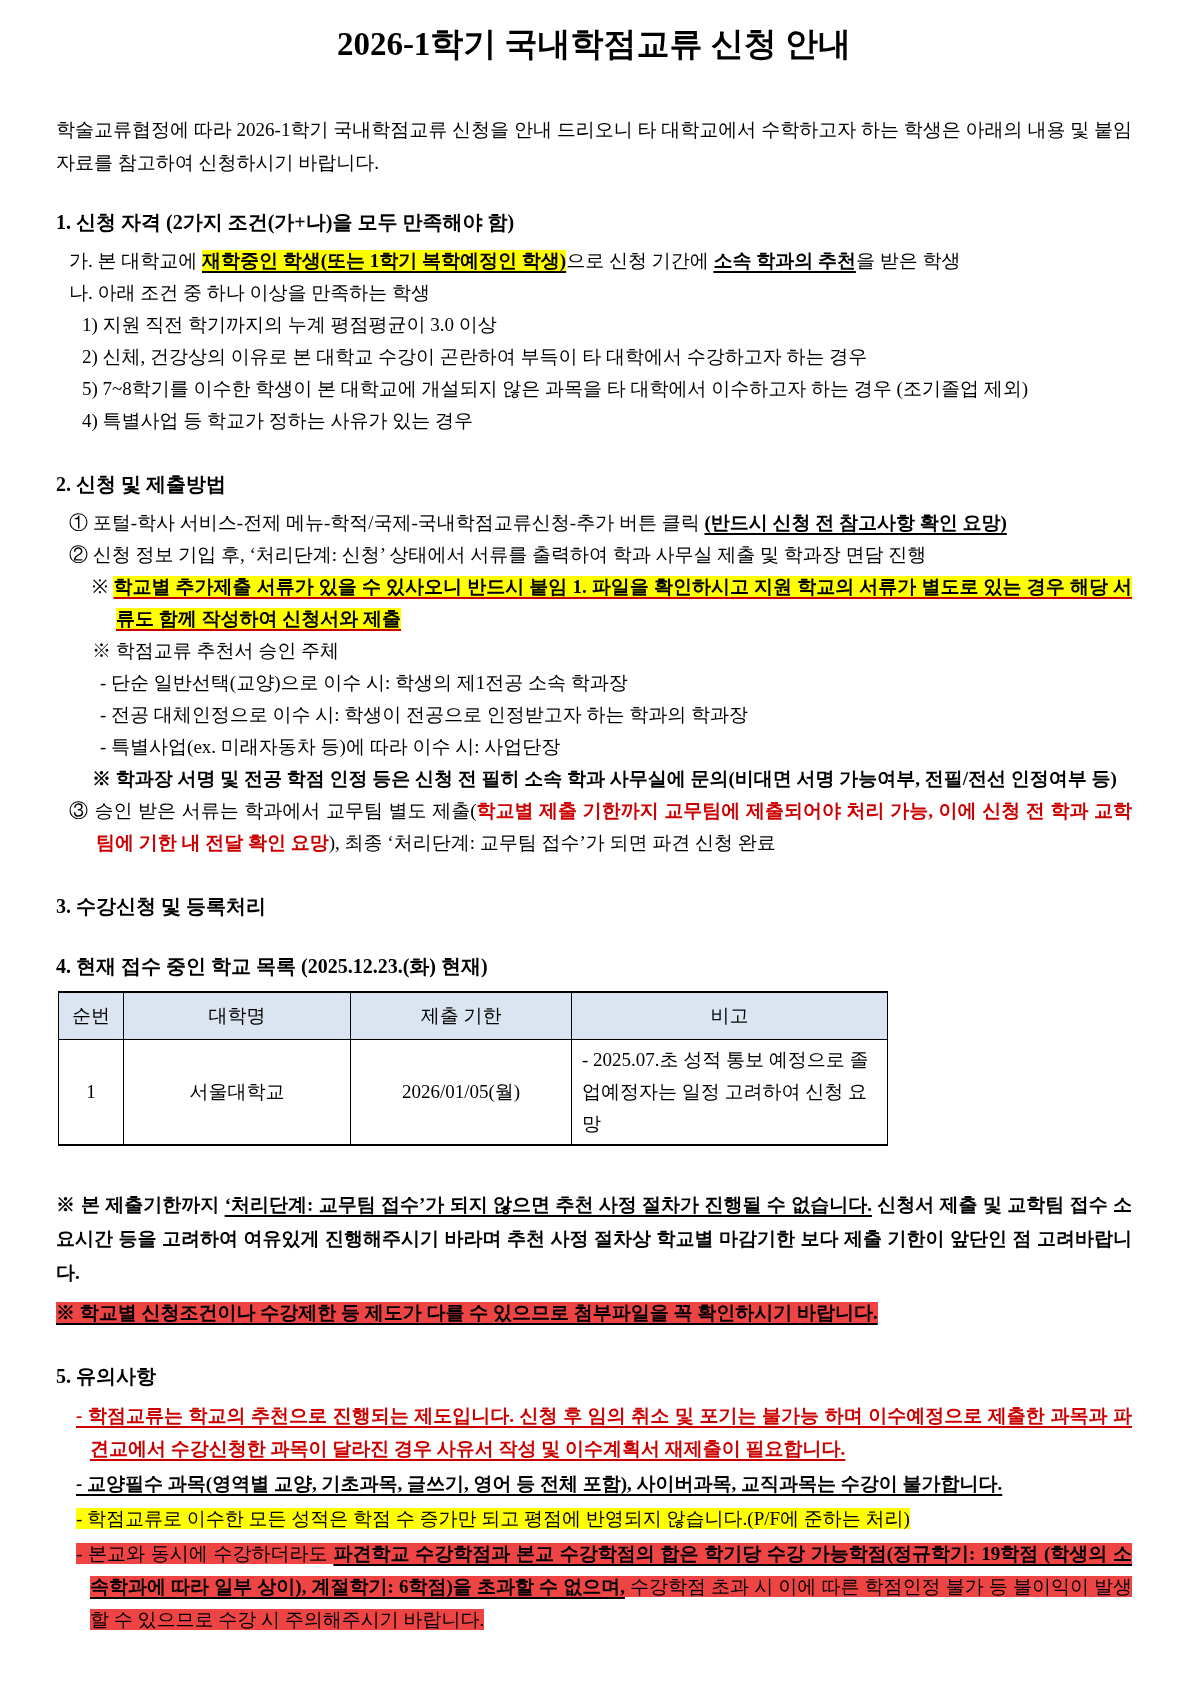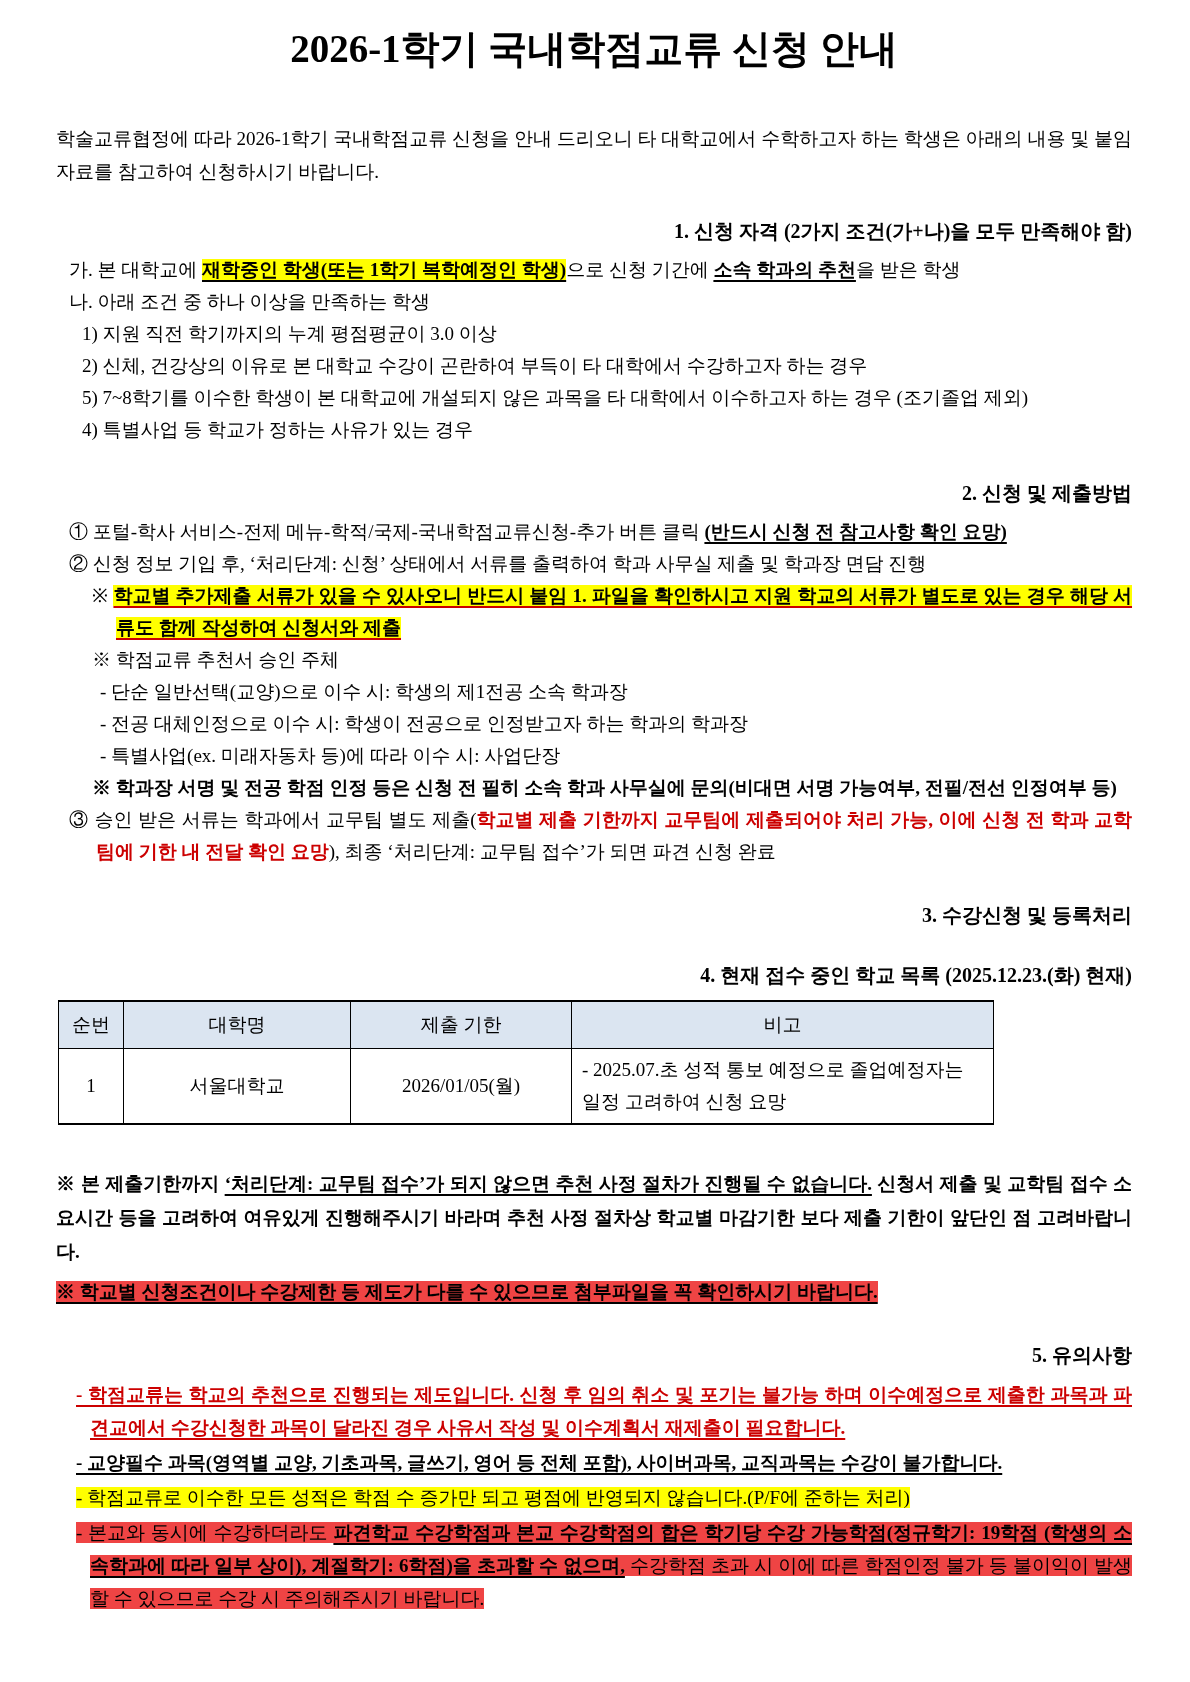--- a/index.html
+++ b/index.html
@@ -3,44 +3,44 @@
 <meta charset="utf-8">
 <style>
   html,body { margin:0; padding:0; }
   body {
     width:1190px; height:1682px; background:#ffffff; color:#000;
     font-family:"Liberation Serif","DejaVu Serif",serif;
     font-size:19px;
   }
   .doc { padding:16px 58px 0 56px; }
 
-  .title { text-align:center; font-weight:bold; font-size:39px; margin:6px 0 46px; }
+  .title { text-align:center; font-weight:bold; font-size:33px; margin:6px 0 46px; }
 
   .para { line-height:33px; text-align:justify; word-break:break-all; }
   .line { line-height:32px; text-align:justify; word-break:break-all; }
 
-  .sec-h { font-weight:bold; font-size:20px; line-height:26px; margin:34px 0 10px;text-align:right; }
+  .sec-h { font-weight:bold; font-size:20px; line-height:26px; margin:34px 0 10px; }
   .sec-h.first { margin-top:30px; }
 
   .ind-a { padding-left:13px; }                          
   .ind-b { padding-left:26px; }                          
   .hang-circ { padding-left:40px; text-indent:-27px; }   
   .hang-star { padding-left:60px; text-indent:-24px; }   
   .ind-star { padding-left:36px; }                       
   .ind-dash { padding-left:44px; }                       
   .hang-item { padding-left:34px; text-indent:-14px; }   
 
   .b { font-weight:bold; }
   .ul { text-decoration:underline; text-underline-offset:4px; text-decoration-thickness:1.5px; }
   .hl-y { background:#ffff00; }
   .hl-g { background:#ef4444; }
   .red { color:#cc0000; }
   .ul-red { text-decoration:underline; text-decoration-color:#cc0000; text-underline-offset:4px; text-decoration-thickness:2px; }
 
-  table.school { border-collapse:collapse; width:936px; margin:12px 0 0 2px; }
+  table.school { border-collapse:collapse; width:830px; margin:12px 0 0 2px; }
   table.school th, table.school td { border:1px solid #000; }
   table.school { border-top:2.5px solid #000; border-bottom:2.5px solid #000; }
   table.school th {
     background:#dbe5f1; font-weight:normal; text-align:center;
     height:44px; font-size:19px;
   }
   table.school td { height:66px; text-align:center; font-size:19px; }
   table.school td.note-cell { text-align:left; padding:4px 10px; line-height:32px; }
   .col-no { width:62px; } .col-univ { width:224px; } .col-dead { width:218px; }
 

